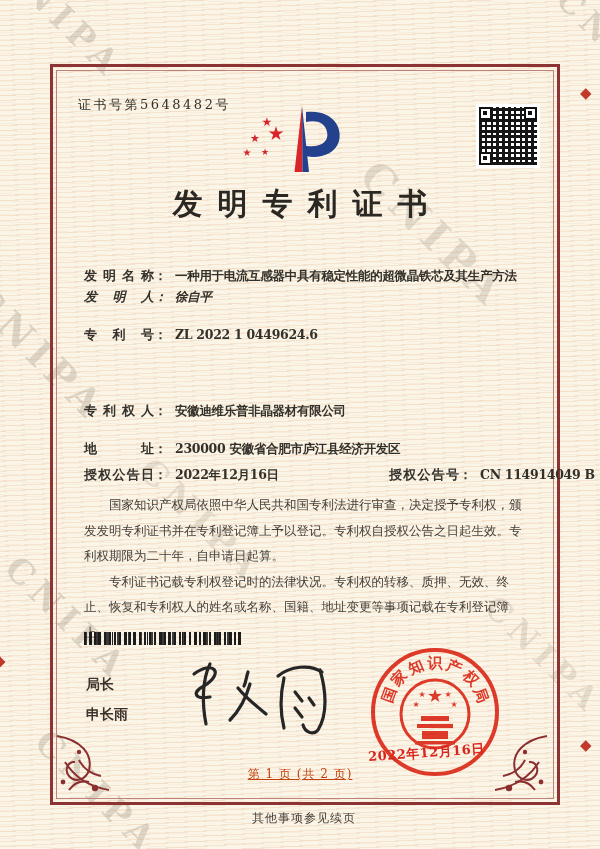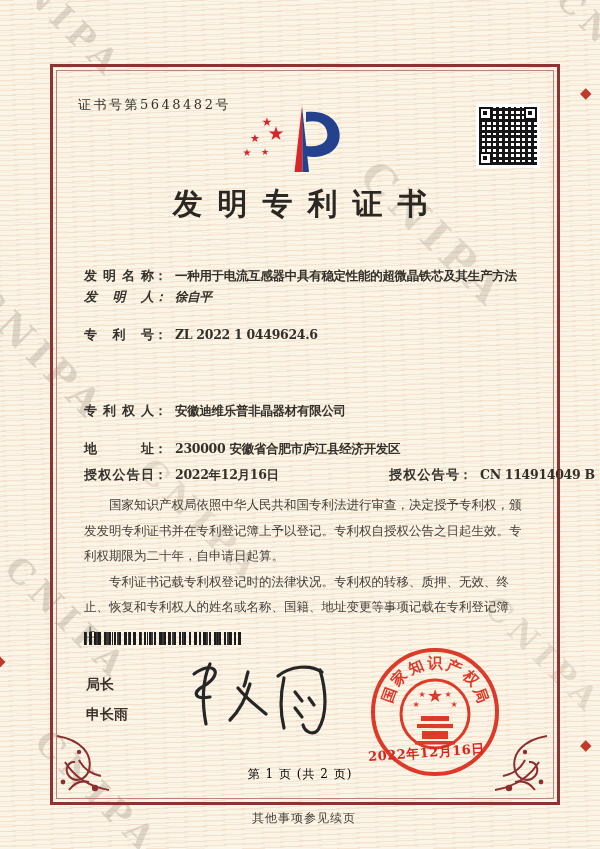--- a/index.html
+++ b/index.html
@@ -66,21 +66,21 @@
   .sc4{left:75px;top:11px;transform:rotate(23deg);}
   .sc5{left:92px;top:22px;transform:rotate(47deg);}
   .sc6{left:102px;top:39px;transform:rotate(70deg);}
   .seal-date{position:absolute;left:368px;top:744px;z-index:6;color:#d8251e;font-weight:bold;
              font-size:13px;transform:rotate(-4deg);letter-spacing:.5px;}
   .flourish{position:absolute;z-index:4;width:62px;height:64px;}
   .fl-br{left:489px;top:732px;}
   .fl-bl{left:53px;top:732px;transform:scaleX(-1);}
   .edge-orn{position:absolute;z-index:2;color:#c0392b;font-size:15px;}
   .page-info{position:absolute;left:0;right:0;top:766px;text-align:center;
-             font-size:12px;color:#000000;z-index:3;letter-spacing:1px;}
+             font-size:12px;color:#c2410c;z-index:3;letter-spacing:1px;text-decoration:underline;}
   .footer-note{position:absolute;left:8px;right:0;top:810px;text-align:center;
                font-size:12px;color:#45403a;z-index:3;letter-spacing:1px;}
 </style>
 </head>
 <body>
 
 <div class="texture"></div>
 
 <div class="wm" style="left:-18px;top:-4px;font-size:34px;">CNIPA</div>
 <div class="wm" style="left:540px;top:28px;font-size:32px;">CNIPA</div>

